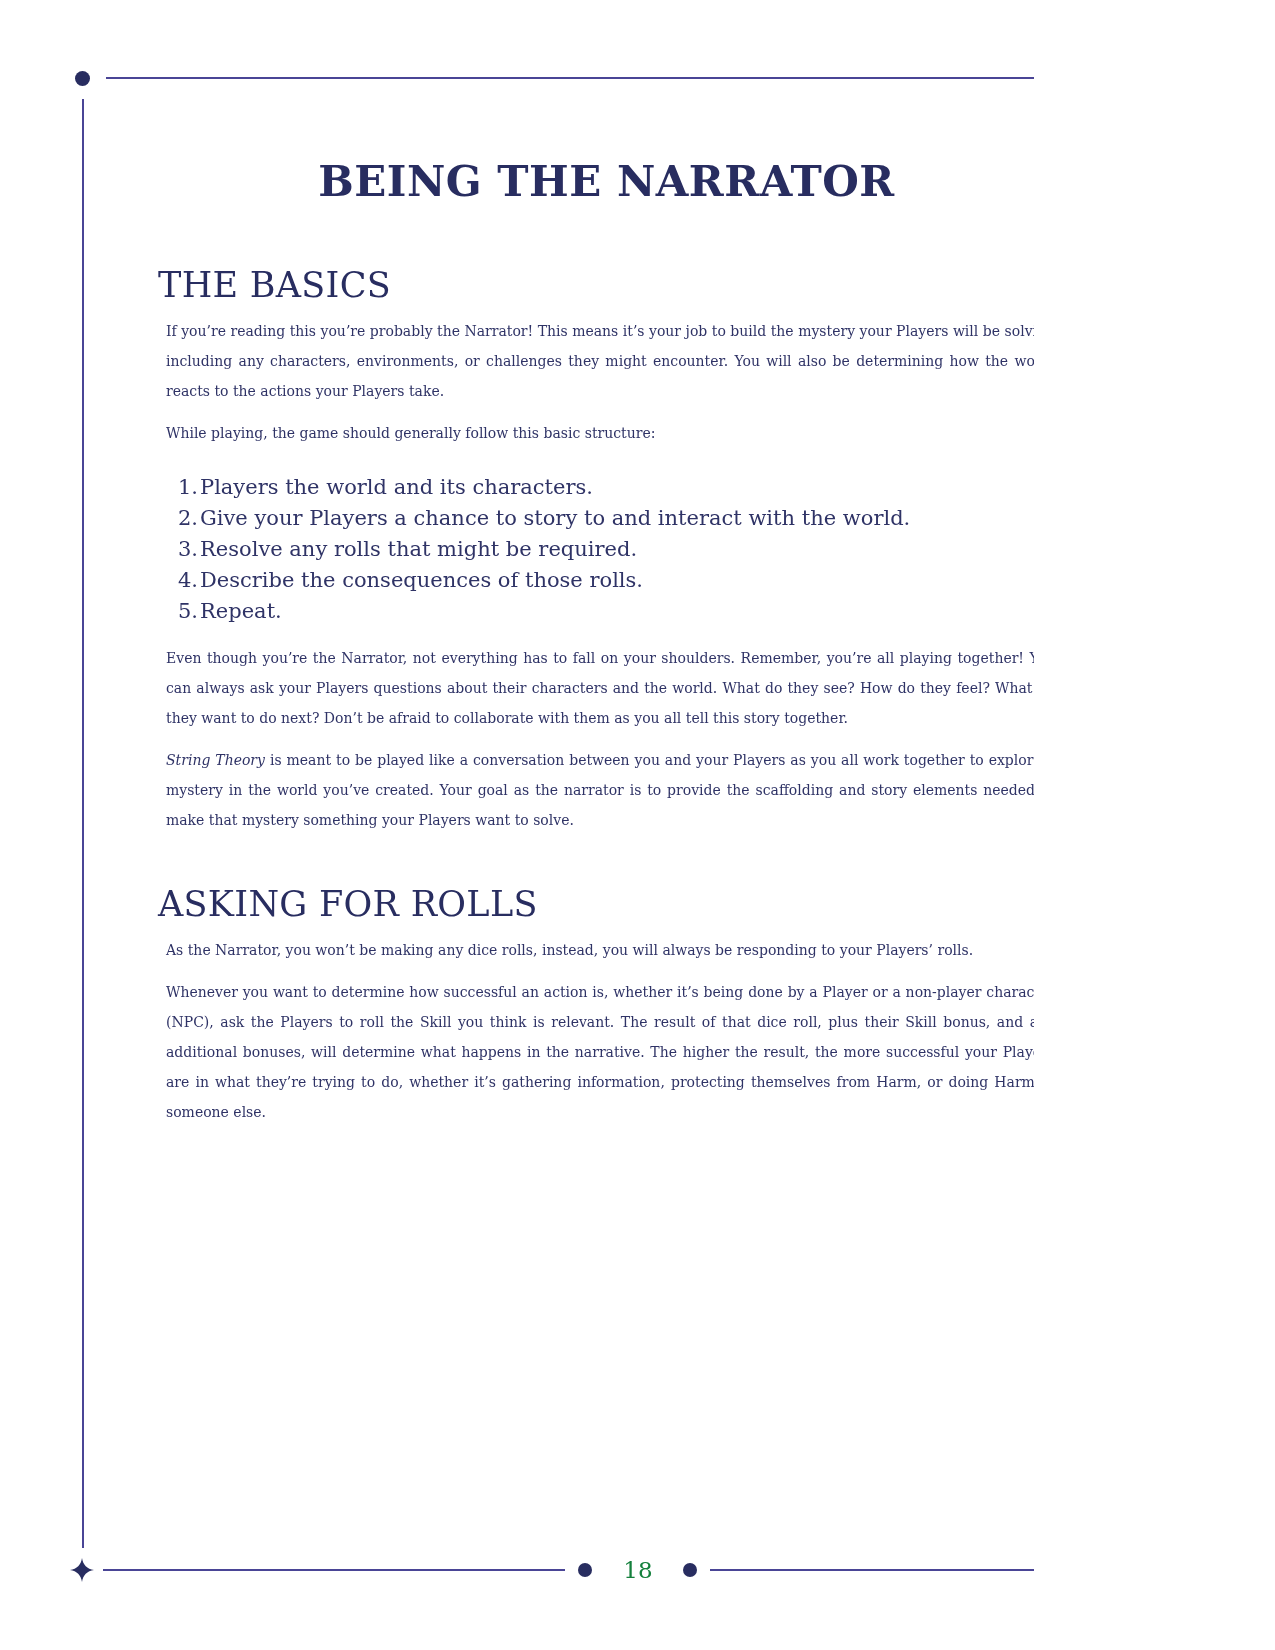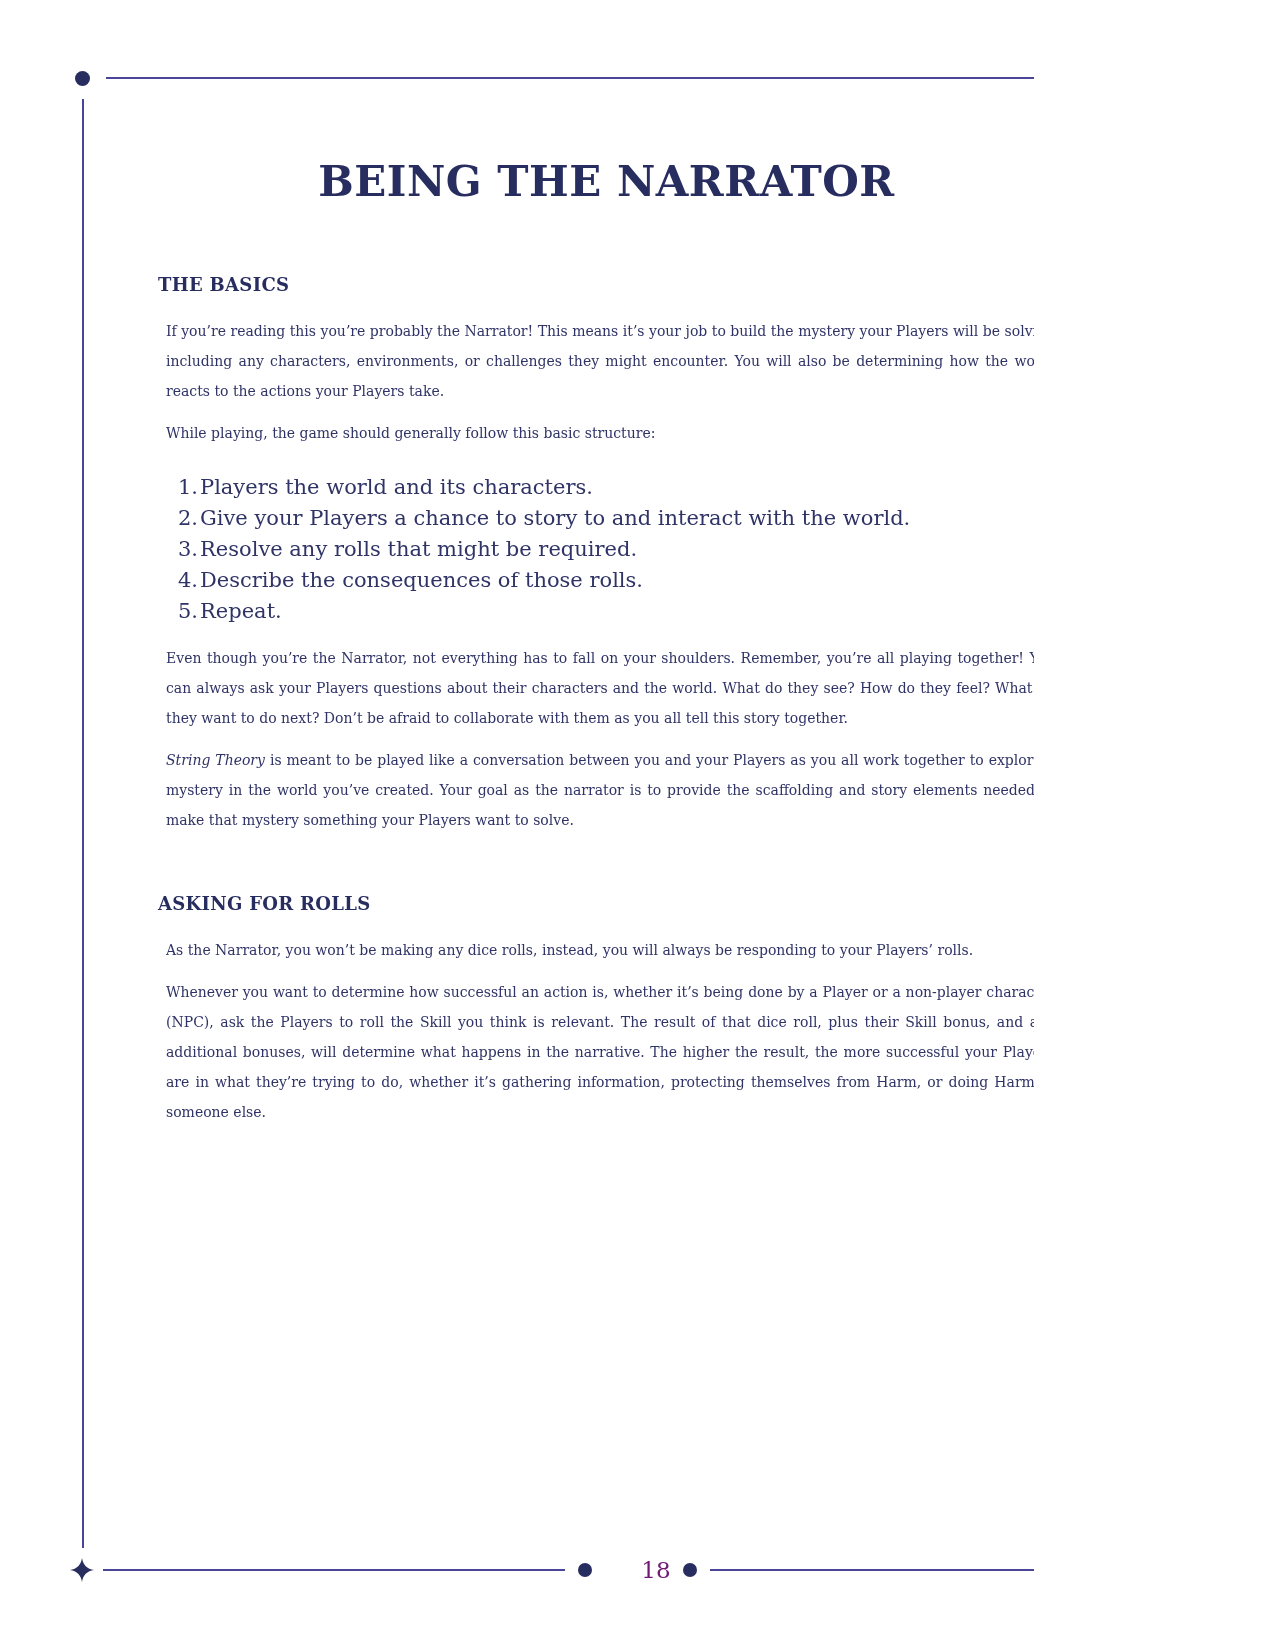--- a/index.html
+++ b/index.html
@@ -48,48 +48,48 @@
   .footer-dot {
     position: absolute;
     width: 14px; height: 14px;
     border-radius: 50%;
     background: #282d60;
   }
   .fdot-left  { left: 578px; top: 1563px; }
   .fdot-right { left: 683px; top: 1563px; }
   .page-number {
     position: absolute;
-    left: 625px; top: 1556px;
+    left: 607px; top: 1556px;
     width: 62px;
     text-align: center;
     font-size: 23px;
     line-height: 28px;
-    color: #701a75;
+    color: #15803d;
   }
 
   
   .content {
     position: absolute;
     left: 158px;
     top: 158px;
     width: 897px;
   }
   h1.doc-title {
     margin: 0;
     font-size: 42px;
     line-height: 48px;
     font-weight: bold;
     letter-spacing: 0.5px;
     text-align: center;
     color: #282d60;
   }
   h2.section-heading {
-    font-size: 18px;
+    font-size: 35px;
     line-height: 34px;
-    font-weight: bold;
+    font-weight: normal;
     letter-spacing: 0.3px;
     color: #282d60;
     margin: 0 0 14px 0;
   }
   .section-basics h2.section-heading { margin-top: 62px; }
   .section-rolls  h2.section-heading { margin-top: 52px; }
 
   p.body-para {
     margin: 0 0 12px 8px;
     font-size: 14px;

